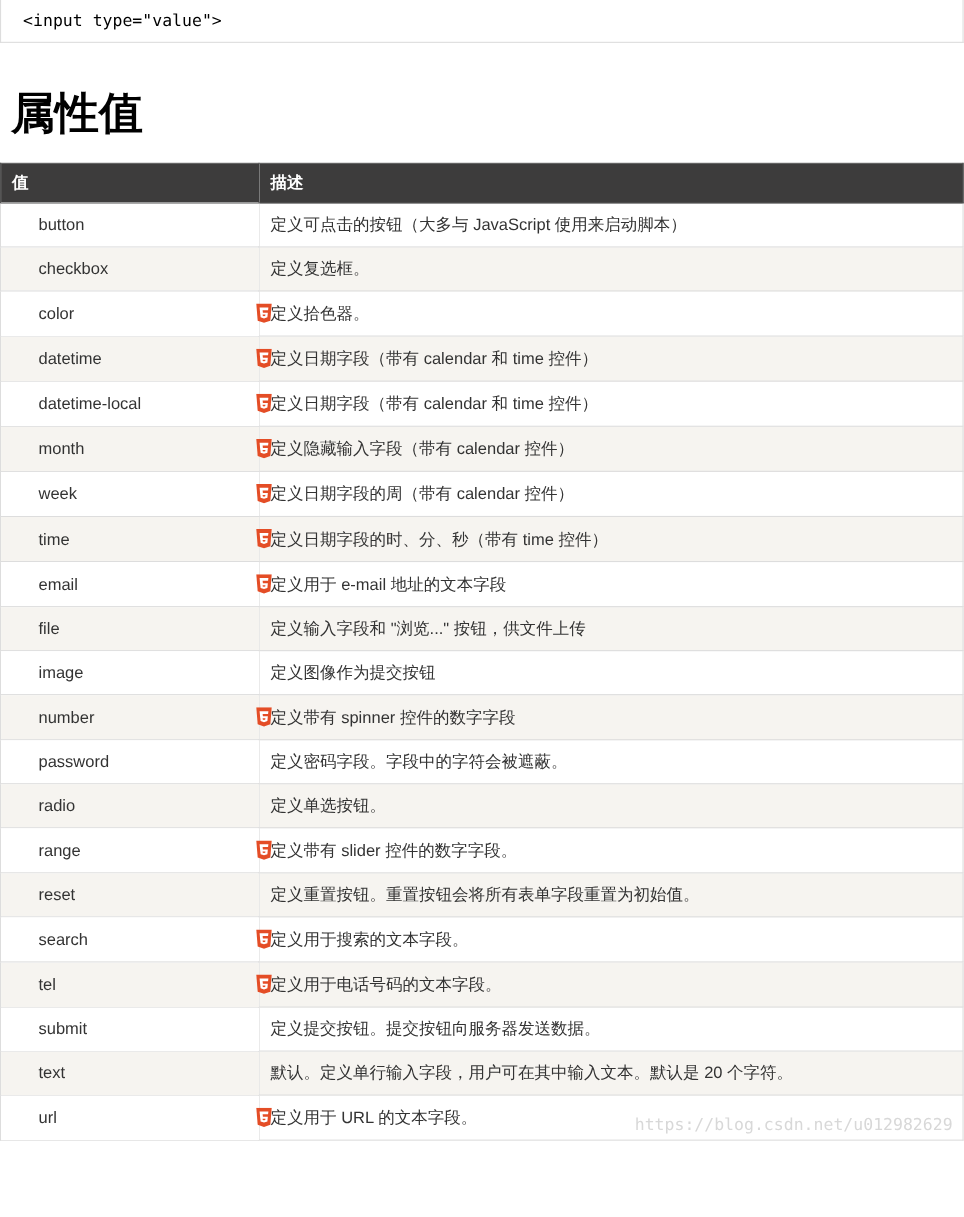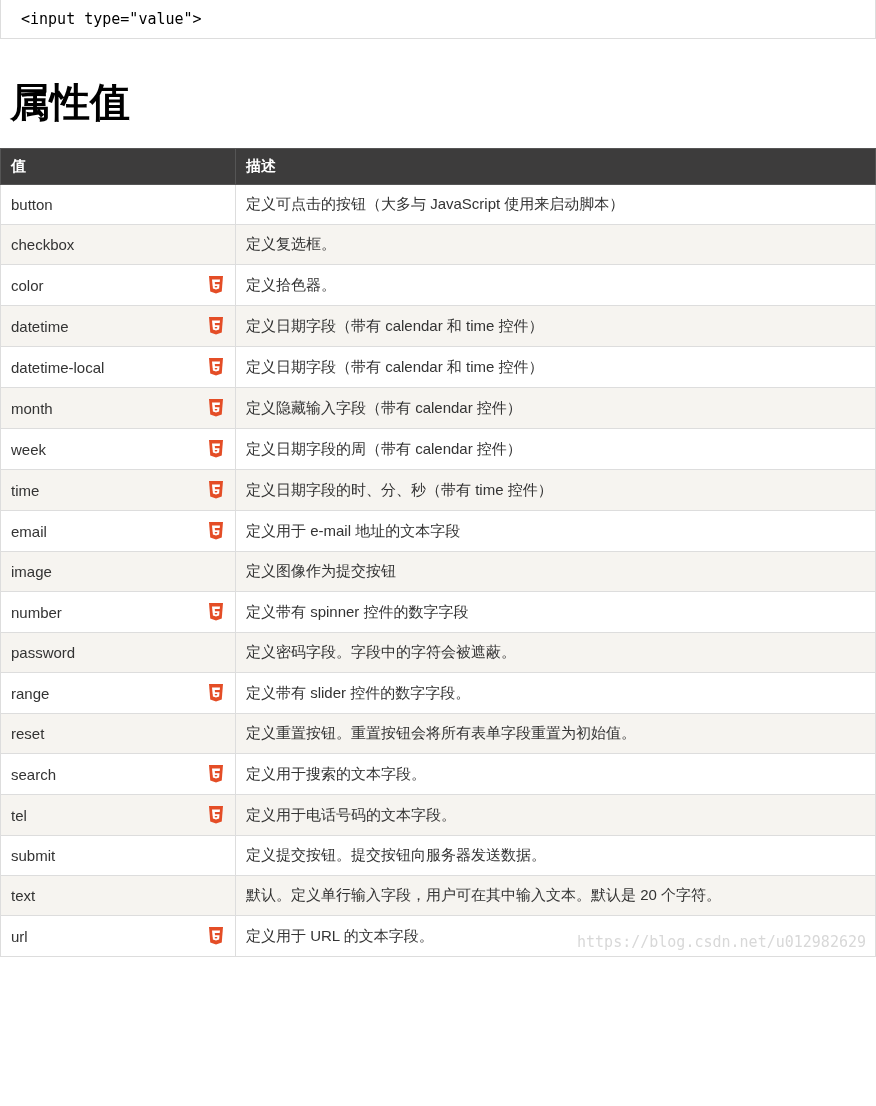--- a/index.html
+++ b/index.html
@@ -51,20 +51,21 @@
   }
   .col-value {
     width: 235px;
     position: relative;
   }
   .value-cell {
     display: flex;
     align-items: center;
     justify-content: center;
     width: 100%;
+    margin-left: 24px;
   }
   .value-label {
     flex: 1;
   }
   .html5-icon {
     display: inline-flex;
     width: 18px;
     height: 20px;
     align-items: center;
     justify-content: center;
@@ -210,20 +211,28 @@
                   <path fill="#fff" d="M8 7 H24 L23.4 12 H13.5 L14 16.5 H23 L22.2 25 L16 27 L9.8 25 L9.4 20 H13.5 L13.7 22.3 L16 23 L18.3 22.3 L18.6 20 H9.2 Z"></path>
                 </svg>
               </span>
             </div>
           </td>
           <td>定义用于 e-mail 地址的文本字段</td>
         </tr>
         <tr>
           <td class="col-value">
             <div class="value-cell">
+              <span class="value-label">file</span>
+            </div>
+          </td>
+          <td>定义输入字段和 "浏览..." 按钮，供文件上传</td>
+        </tr>
+        <tr>
+          <td class="col-value">
+            <div class="value-cell">
               <span class="value-label">image</span>
             </div>
           </td>
           <td>定义图像作为提交按钮</td>
         </tr>
         <tr>
           <td class="col-value">
             <div class="value-cell">
               <span class="value-label">number</span>
               <span class="html5-icon">
@@ -236,20 +245,28 @@
           </td>
           <td>定义带有 spinner 控件的数字字段</td>
         </tr>
         <tr>
           <td class="col-value">
             <div class="value-cell">
               <span class="value-label">password</span>
             </div>
           </td>
           <td>定义密码字段。字段中的字符会被遮蔽。</td>
+        </tr>
+        <tr>
+          <td class="col-value">
+            <div class="value-cell">
+              <span class="value-label">radio</span>
+            </div>
+          </td>
+          <td>定义单选按钮。</td>
         </tr>
         <tr>
           <td class="col-value">
             <div class="value-cell">
               <span class="value-label">range</span>
               <span class="html5-icon">
                 <svg viewBox="0 0 32 36" width="16" height="18">
                   <path fill="#E44D26" d="M2 0 L30 0 L27.5 31 L16 35 L4.5 31 Z"></path>
                   <path fill="#fff" d="M8 7 H24 L23.4 12 H13.5 L14 16.5 H23 L22.2 25 L16 27 L9.8 25 L9.4 20 H13.5 L13.7 22.3 L16 23 L18.3 22.3 L18.6 20 H9.2 Z"></path>
                 </svg>

